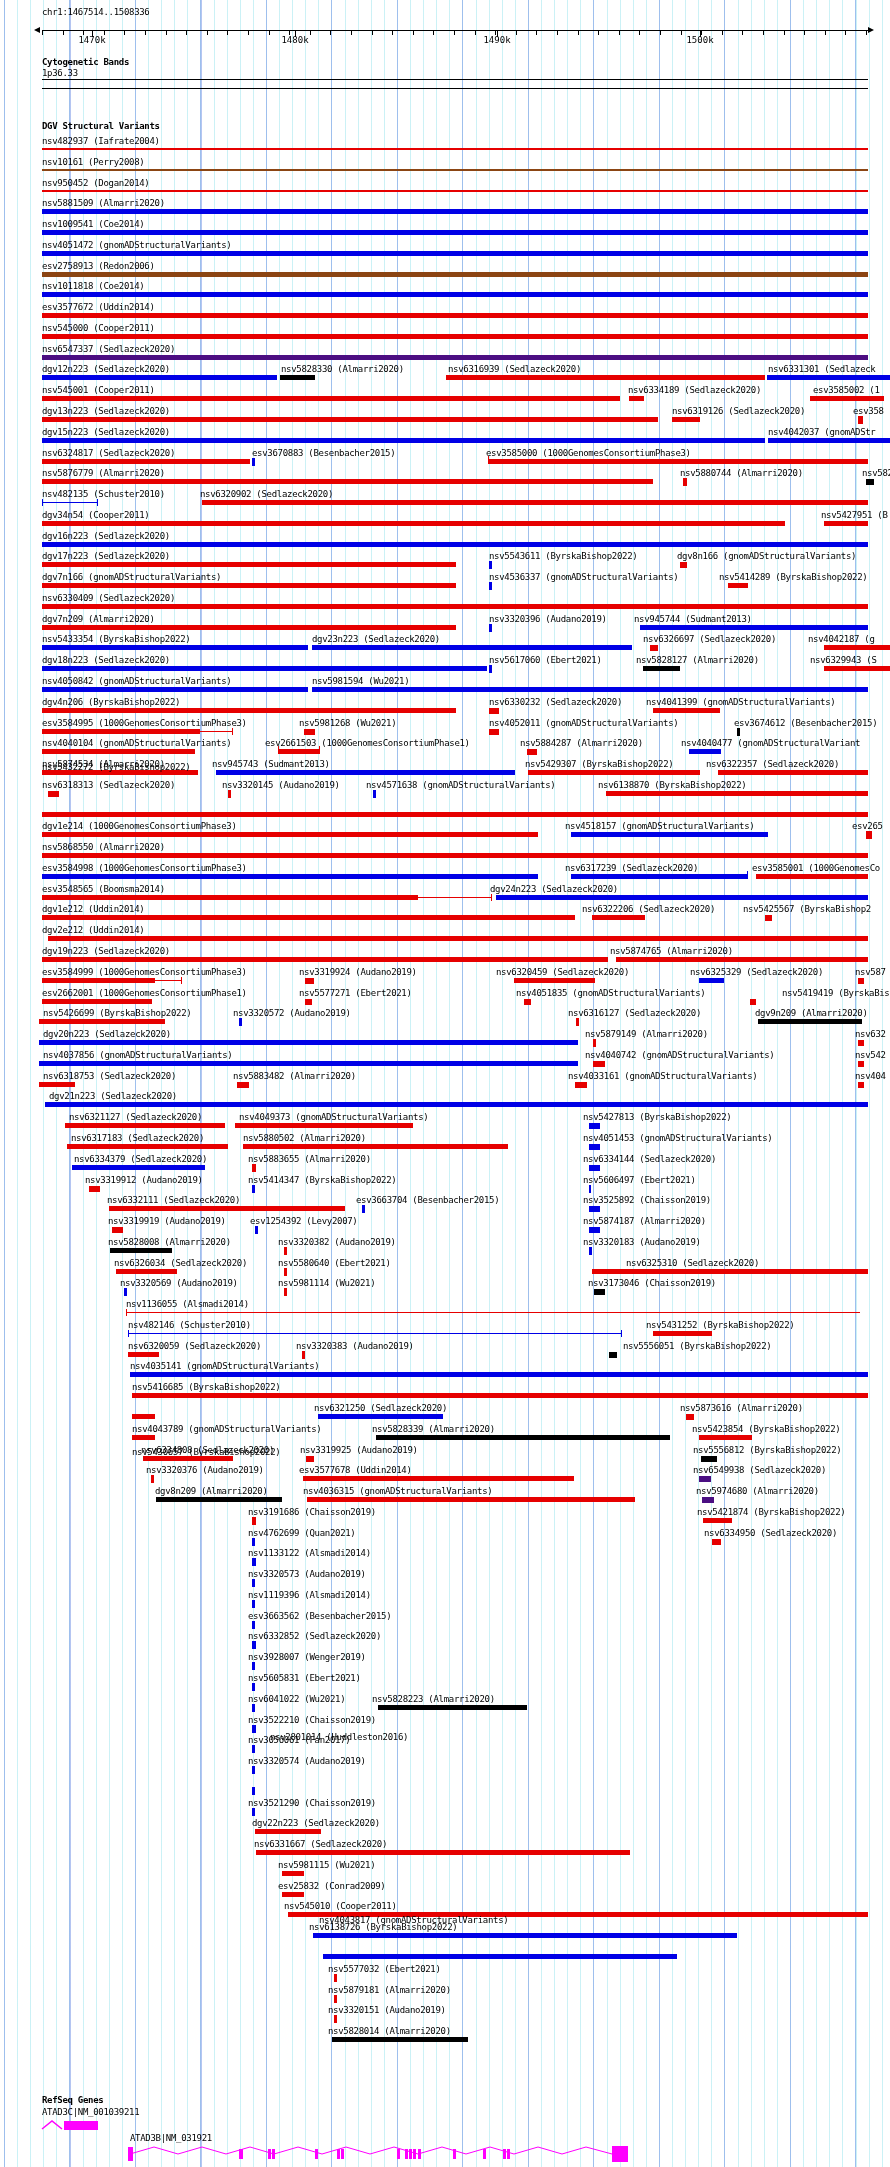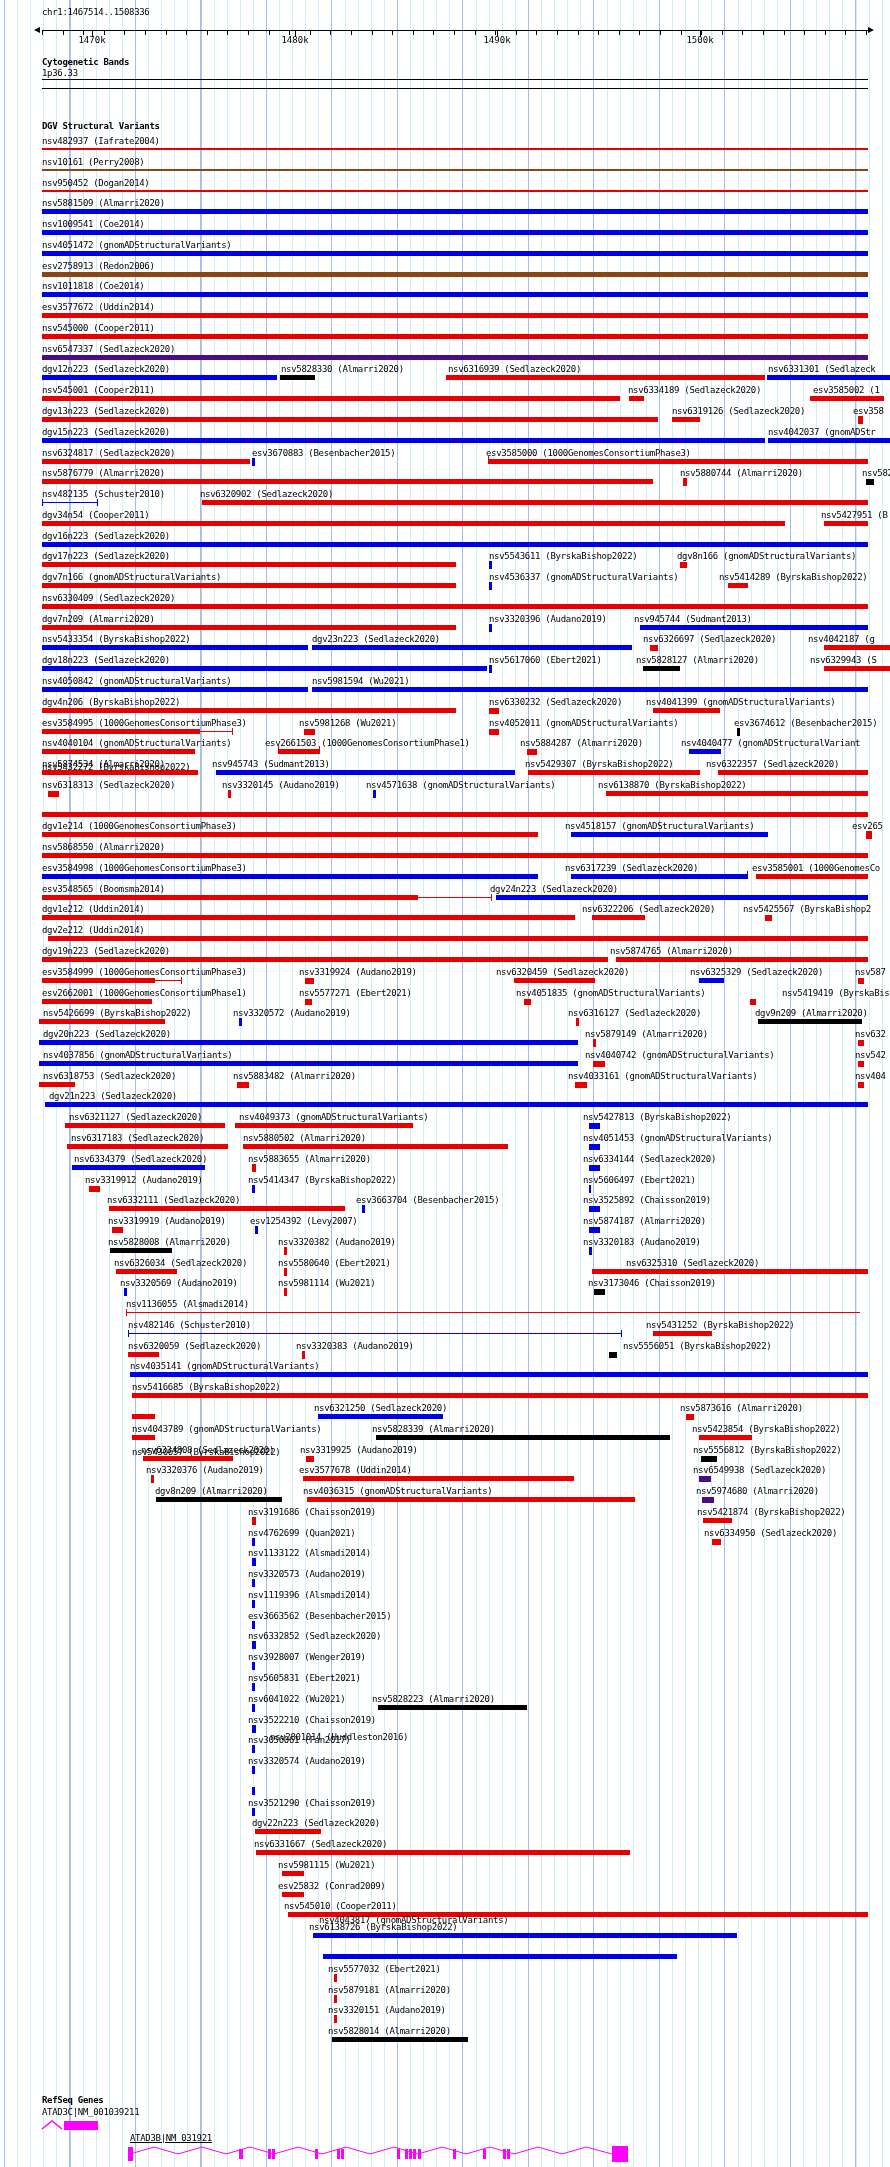--- a/index.html
+++ b/index.html
@@ -441,21 +441,21 @@
       <div class="lbl" style="left: 328px; top: 2027.07px;">nsv5828014 (Almarri2020)</div>
       <div class="seg" style="left: 332px; top: 2037.07px; width: 136px; height: 5px; background: rgb(0, 0, 0);"></div>
     </div>
 
   <div class="lbl bold" style="left:42px;top:2096px;">RefSeq Genes</div>
   <div class="lbl" style="left:42px;top:2108px;">ATAD3C|NM_001039211</div>
   <svg width="70" height="18" style="left:40px;top:2117px;">
     <polyline points="2,12 12,4 22,12" fill="none" stroke="#ff00ff" stroke-width="1.5"></polyline>
     <rect x="24" y="4" width="34" height="9" fill="#ff00ff"></rect>
   </svg>
-  <div class="lbl" style="left:130px;top:2134px;text-decoration:underline;">ATAD3B|NM_031921</div>
+  <div class="lbl" style="left:130px;top:2134px;">ATAD3B|NM_031921</div>
   <svg width="510" height="20" style="left:128px;top:2144px;">
     <polyline id="gene2-intron" points="2,10 26,3 50,10 74,3 98,10 122,3 146,10 170,3 194,10 218,3 242,10 266,3 290,10 314,3 338,10 362,3 386,10 410,3 434,10 458,3 484,10" fill="none" stroke="#ff00ff" stroke-width="1"></polyline>
     <g id="gene2-exons" fill="#ff00ff">
         <rect x="0" y="3" width="5" height="14"></rect>
         <rect x="111" y="5" width="4" height="10"></rect>
         <rect x="140" y="5" width="3" height="10"></rect>
         <rect x="144" y="5" width="3" height="10"></rect>
         <rect x="187" y="5" width="3" height="10"></rect>
         <rect x="209" y="5" width="3" height="10"></rect>
         <rect x="213" y="5" width="3" height="10"></rect>

